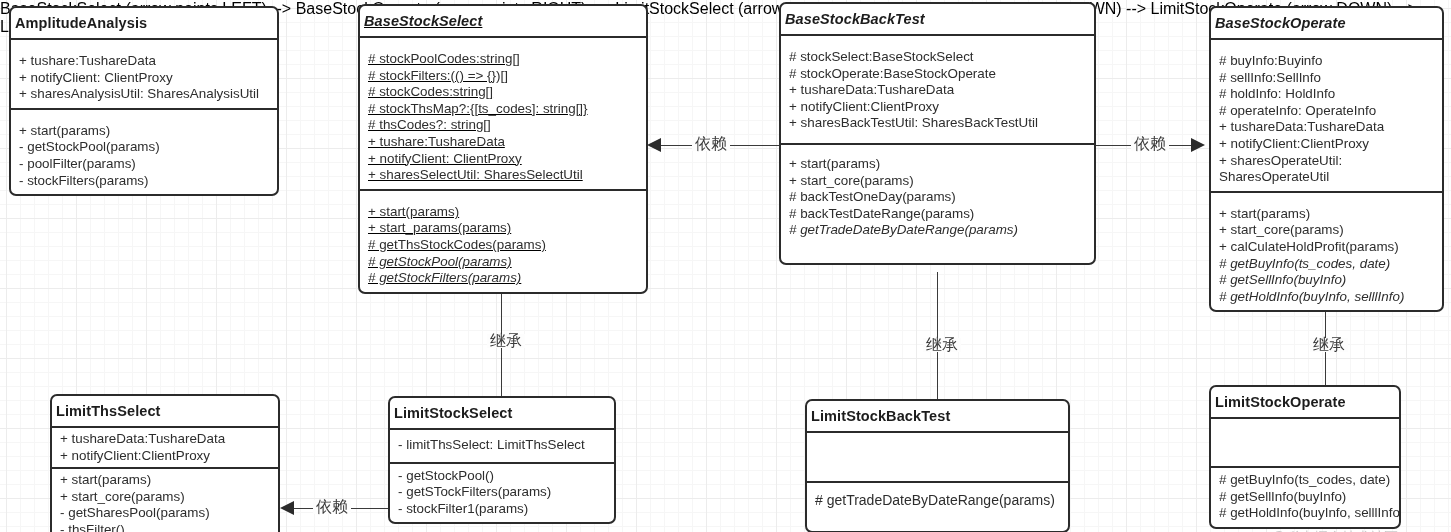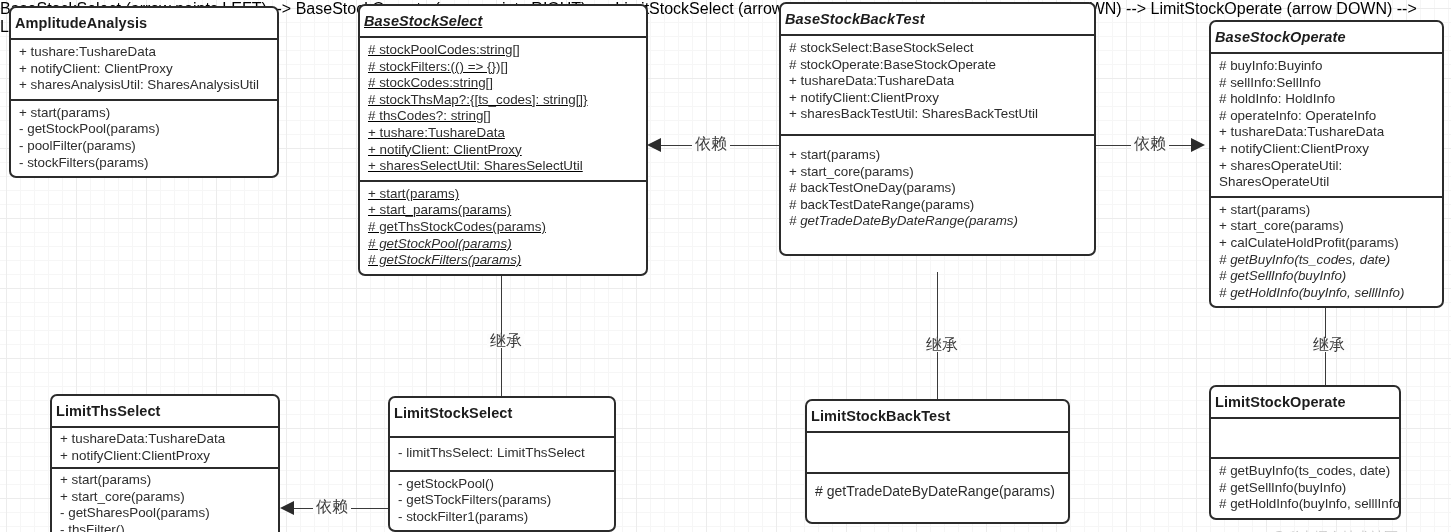--- a/index.html
+++ b/index.html
@@ -38,21 +38,21 @@
     color: #1c1c1c;
     padding: 7px 4px 7px 4px;
     letter-spacing: .1px;
     white-space: nowrap;
   }
   .uml-title.abstract {
     font-style: italic;
   }
   .uml-compartment {
     border-top: 2px solid #2b2b2b;
-    padding: 4px 0 5px 0;
+    padding: 13px 0 5px 0;
   }
   .uml-compartment.empty {
     min-height: 26px;
   }
   .uml-row {
     font-size: 13.4px;
     line-height: 16.6px;
     color: #2d2d2d;
     padding: 0 6px 0 8px;
     white-space: nowrap;
@@ -219,21 +219,21 @@
     <div class="uml-compartment" style="padding-top:11px; padding-bottom:24px;">
       <div class="uml-row">+ start(params)</div>
       <div class="uml-row">+ start_core(params)</div>
       <div class="uml-row"># backTestOneDay(params)</div>
       <div class="uml-row"># backTestDateRange(params)</div>
       <div class="uml-row ital-all"># getTradeDateByDateRange(params)</div>
     </div>
   </div>
 
   
-  <div class="uml-class" style="left:1209px; top:20px; width:235px;">
+  <div class="uml-class" style="left:1209px; top:6px; width:235px;">
     <div class="uml-title abstract">BaseStockOperate</div>
     <div class="uml-compartment">
       <div class="uml-row"># buyInfo:Buyinfo</div>
       <div class="uml-row"># sellInfo:SellInfo</div>
       <div class="uml-row"># holdInfo: HoldInfo</div>
       <div class="uml-row"># operateInfo: OperateInfo</div>
       <div class="uml-row">+ tushareData:TushareData</div>
       <div class="uml-row">+ notifyClient:ClientProxy</div>
       <div class="uml-row wrap">+ sharesOperateUtil: SharesOperateUtil</div>
     </div>
@@ -258,21 +258,21 @@
       <div class="uml-row">+ start(params)</div>
       <div class="uml-row">+ start_core(params)</div>
       <div class="uml-row">- getSharesPool(params)</div>
       <div class="uml-row">- thsFilter()</div>
     </div>
   </div>
 
   
   <div class="uml-class" style="left:388px; top:396px; width:228px;">
     <div class="uml-title">LimitStockSelect</div>
-    <div class="uml-compartment" style="padding:7px 0 8px 0;margin-top:8px;">
+    <div class="uml-compartment" style="padding:7px 0 8px 0;">
       <div class="uml-row">- limitThsSelect: LimitThsSelect</div>
     </div>
     <div class="uml-compartment" style="padding:4px 0 5px 0;">
       <div class="uml-row">- getStockPool()</div>
       <div class="uml-row">- getSTockFilters(params)</div>
       <div class="uml-row">- stockFilter1(params)</div>
     </div>
   </div>
 
   

